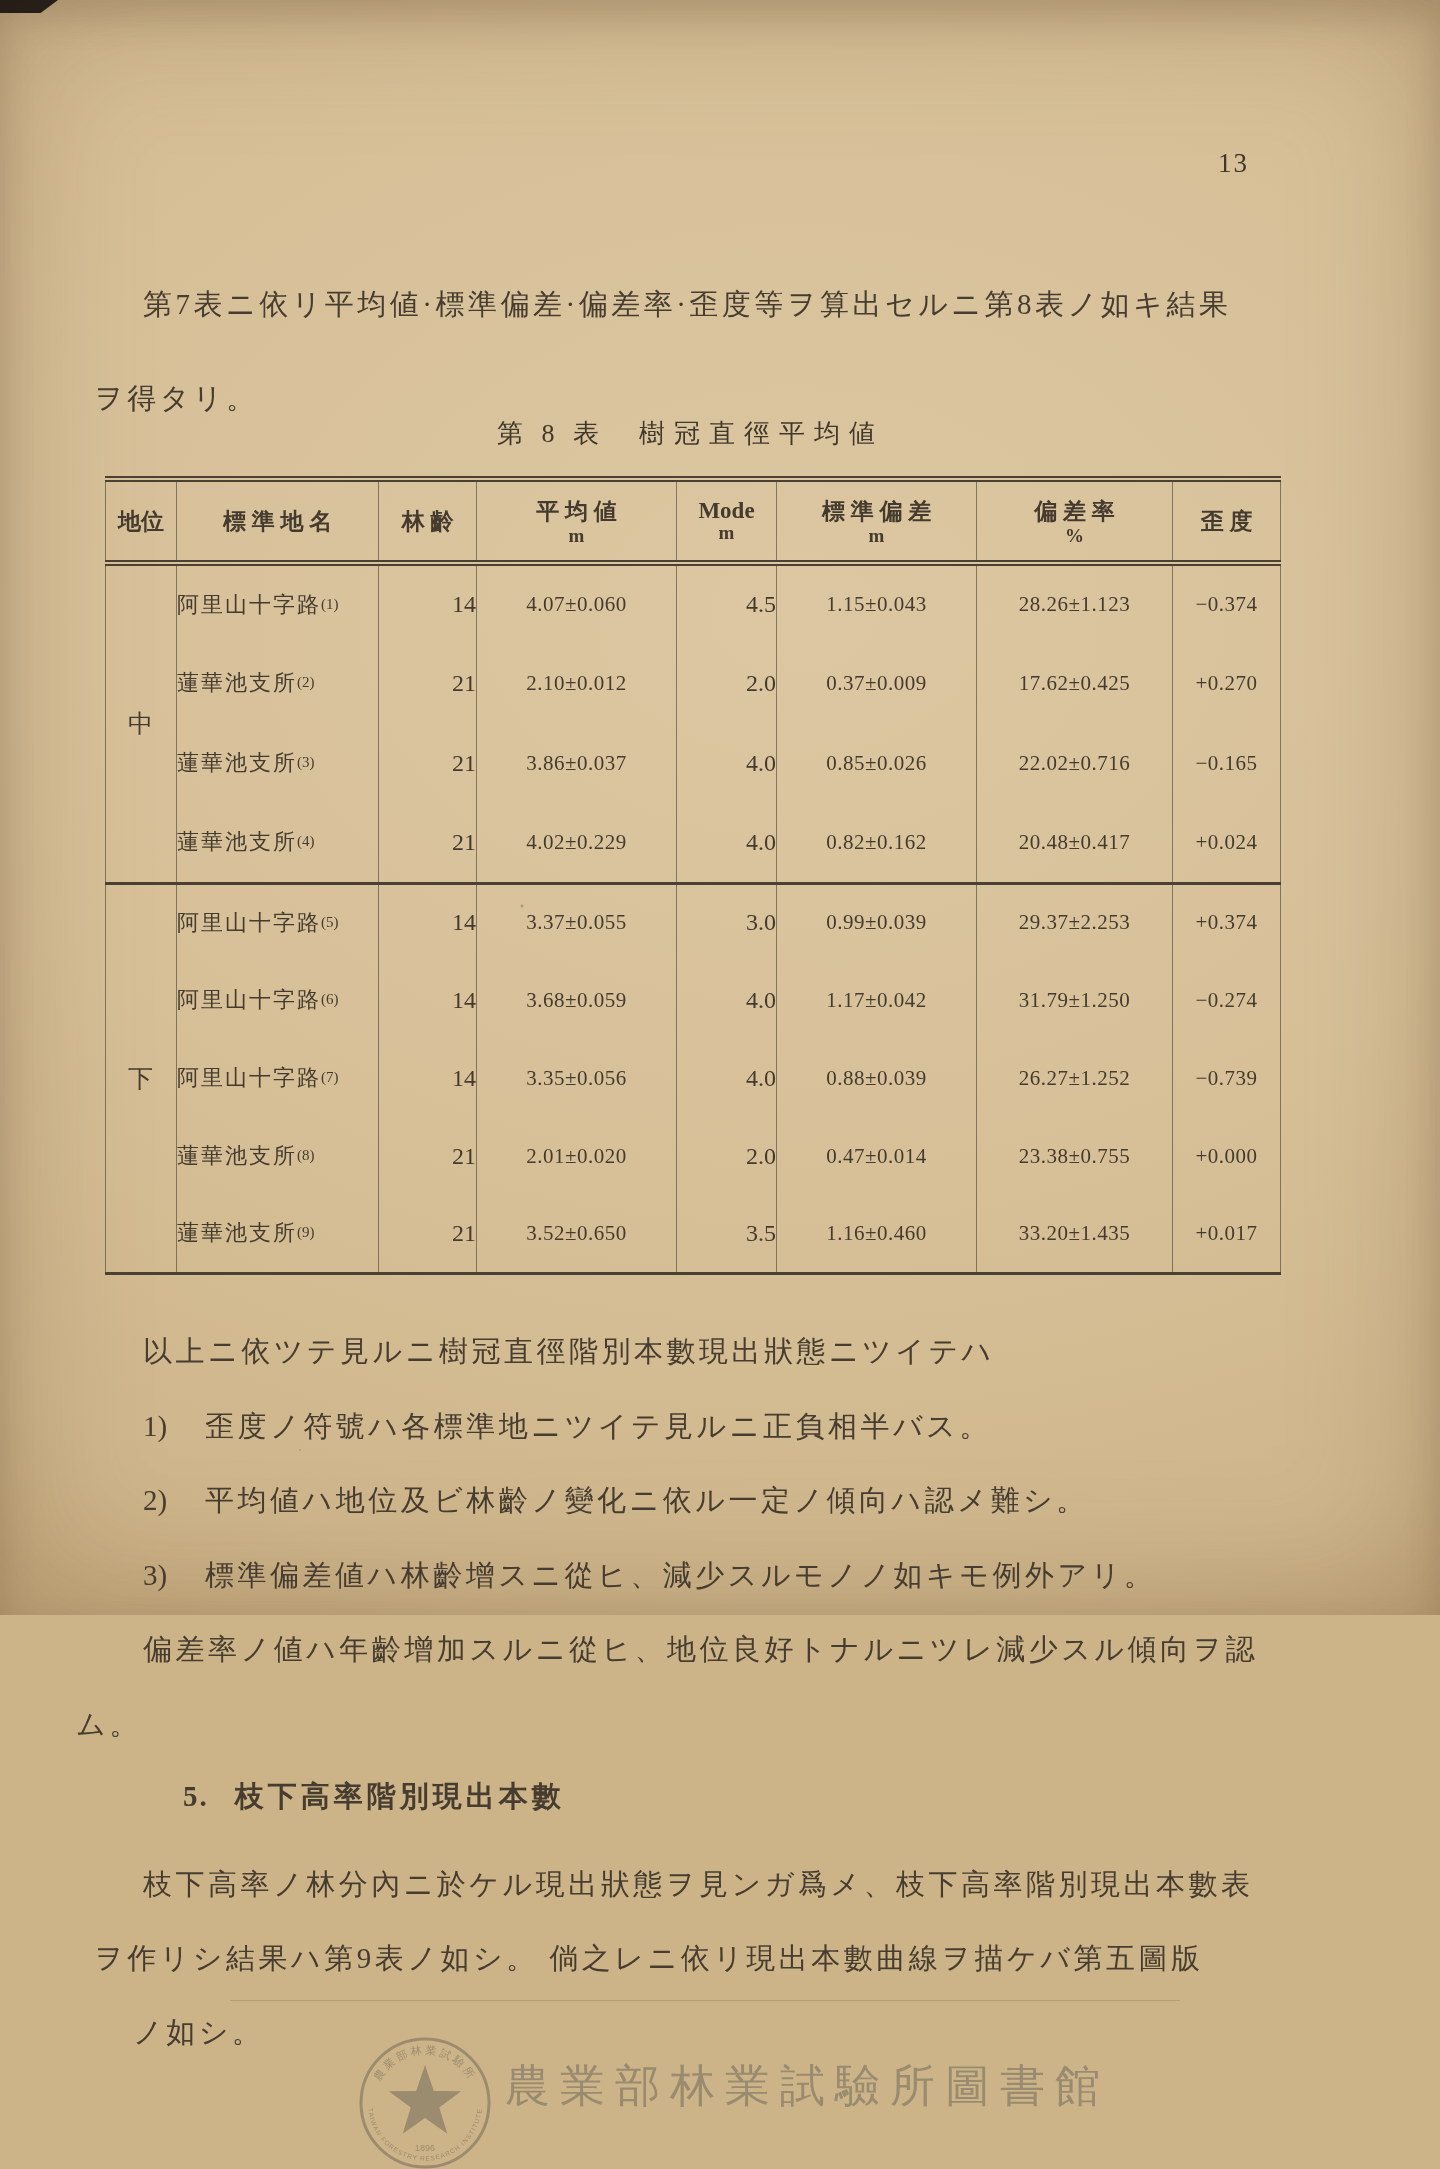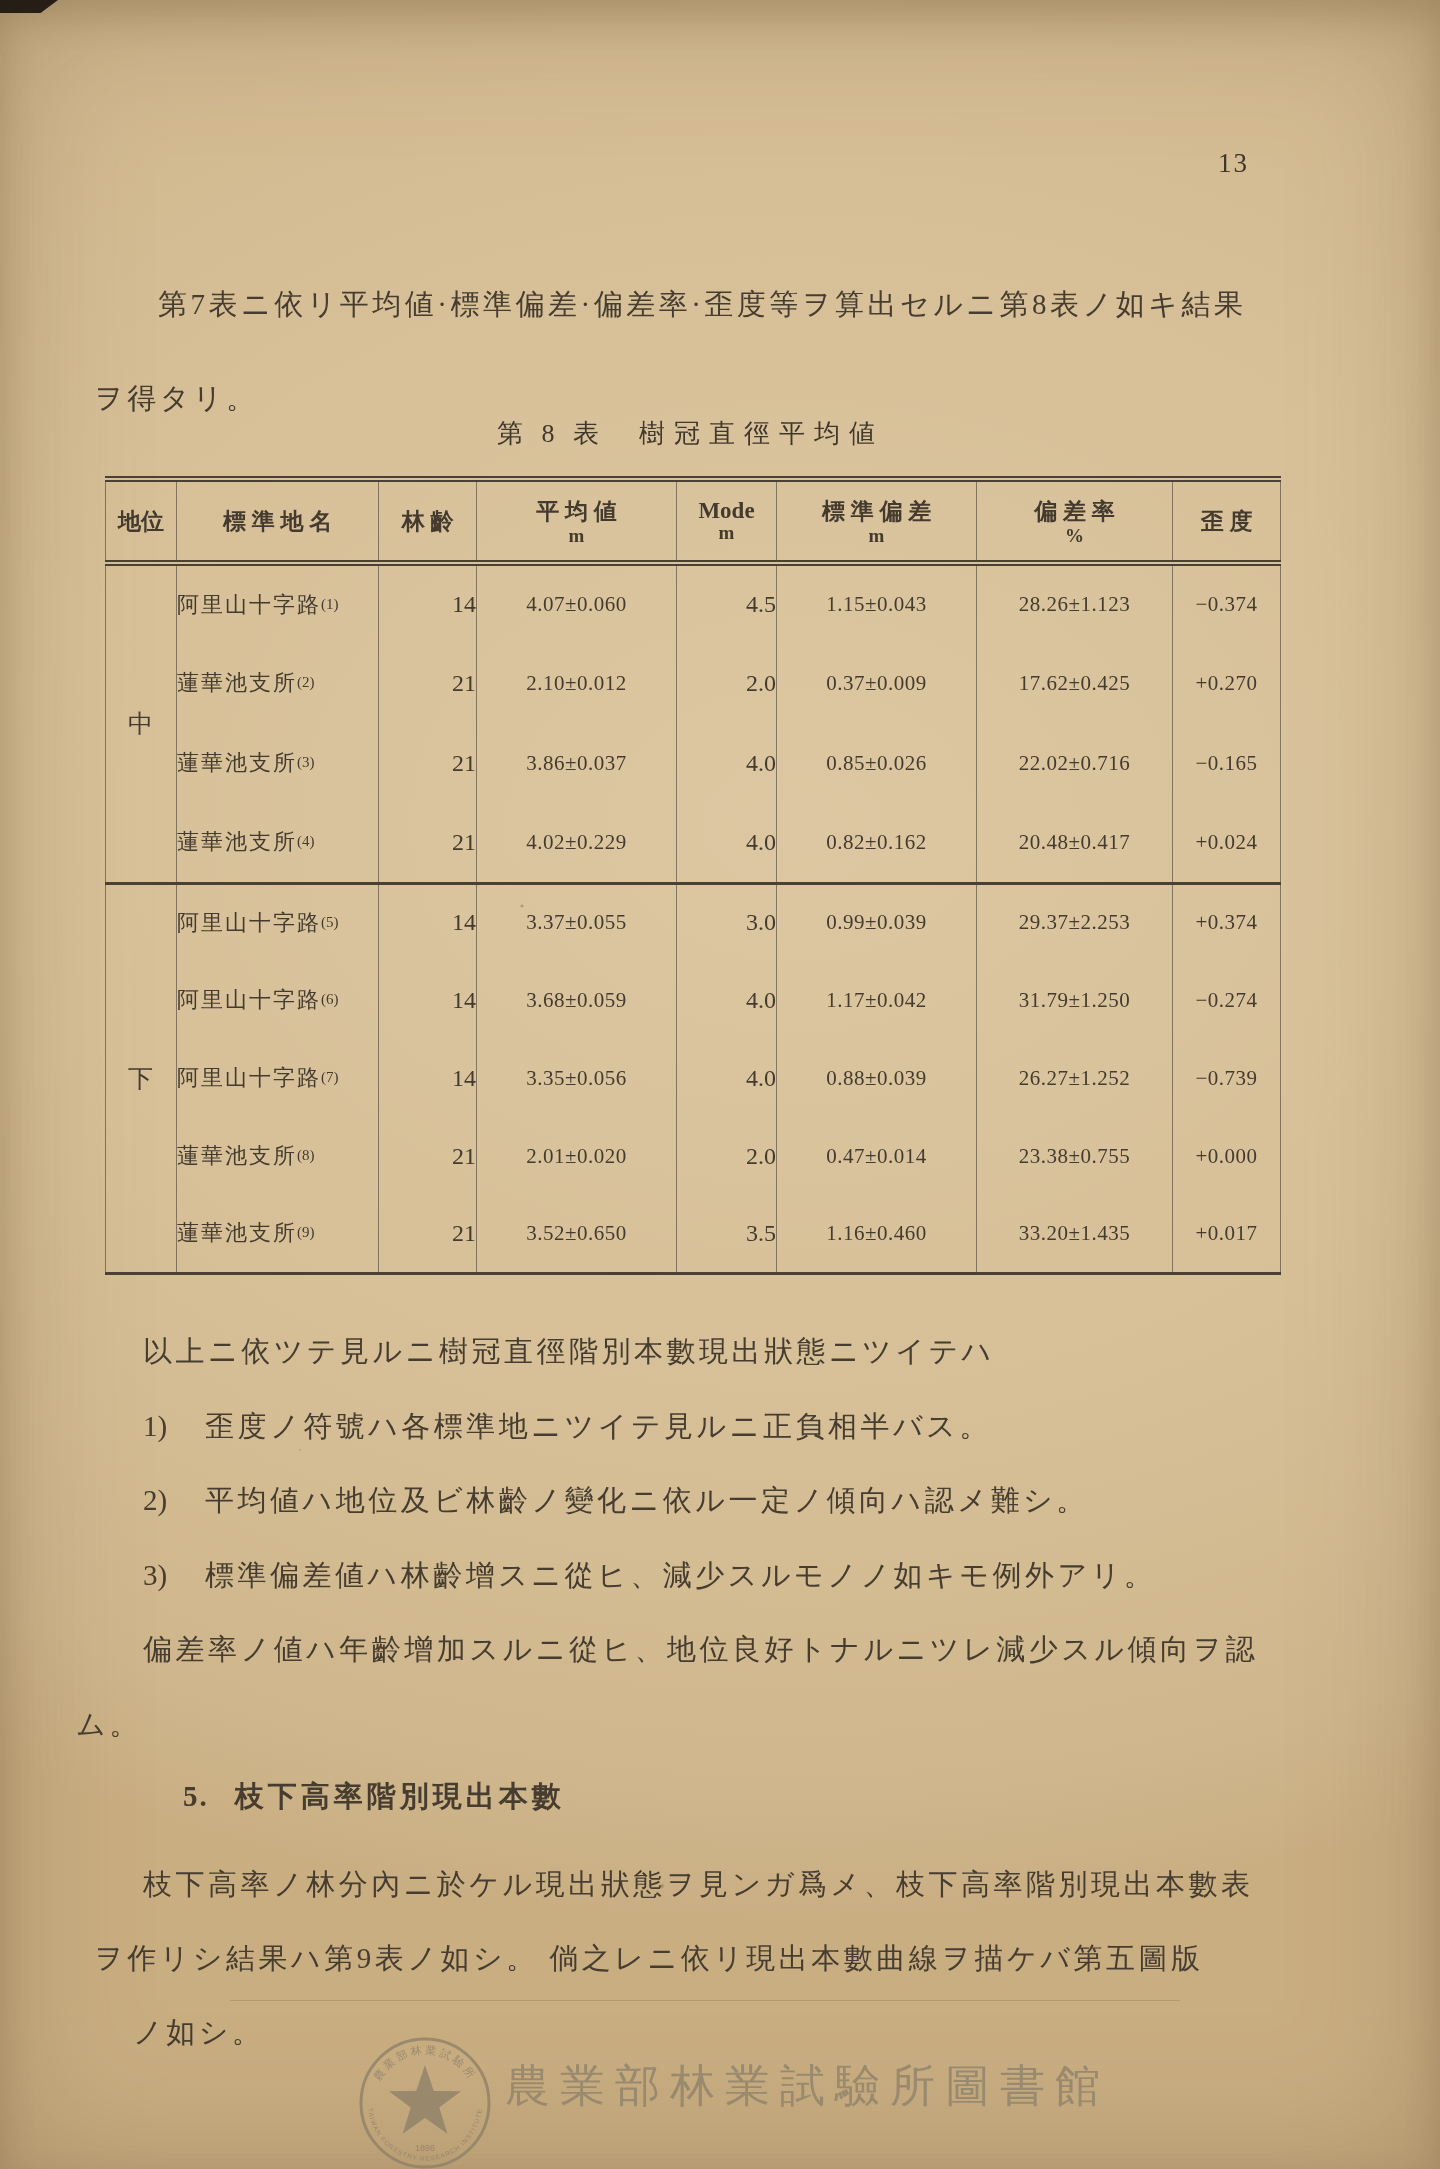--- a/index.html
+++ b/index.html
@@ -3,21 +3,21 @@
 <meta charset="utf-8">
 <style>
   html,body{margin:0;padding:0;}
   body{
     width:1440px;height:2169px;
     font-family:"Liberation Serif","DejaVu Serif",serif;
     background:#cdb488;
     overflow:hidden;
   }
   .page{
-    position:relative;width:1440px;height:2169px;
+    position:relative;width:1440px;height:1615px;
     color:#443b2f;
     background:
       radial-gradient(3px 3px at 522px 906px, rgba(70,52,32,.45), transparent 70%),
       radial-gradient(4px 4px at 662px 1886px, rgba(70,52,32,.40), transparent 70%),
       radial-gradient(3px 3px at 1188px 300px, rgba(70,52,32,.30), transparent 70%),
       radial-gradient(2px 2px at 300px 1450px, rgba(70,52,32,.30), transparent 70%),
       radial-gradient(1500px 1100px at 55% 38%, #dcc7a2 0%, #d7c098 52%, #cfb68c 88%, #c9ae82 100%);
     box-shadow: inset 0 0 140px rgba(115,90,55,.35), inset 0 16px 34px rgba(90,70,45,.22);
   }
   .corner-mark{
@@ -30,21 +30,21 @@
     background:rgba(120,95,60,.25);
   }
   .pageno{
     position:absolute;left:1218px;top:148px;
     font-size:27px;letter-spacing:2px;color:#3f372c;
   }
   .txt{
     position:absolute;white-space:nowrap;
     font-size:29px;letter-spacing:3.5px;color:#463d30;
   }
-  .l-intro1{left:158px;top:256px;}
+  .l-intro1{left:143px;top:256px;}
   .l-intro2{left:94px;top:350px;}
   .t-title{
     position:absolute;left:497px;top:416px;white-space:nowrap;
     font-size:26px;color:#41382c;
   }
   .t-title .tlabel{font-weight:400;letter-spacing:6px;margin-right:34px;margin-top:44px;}
   .t-title .tname{letter-spacing:9px;}
 
   table.t8{
     position:absolute;left:105px;top:476px;width:1175px;

